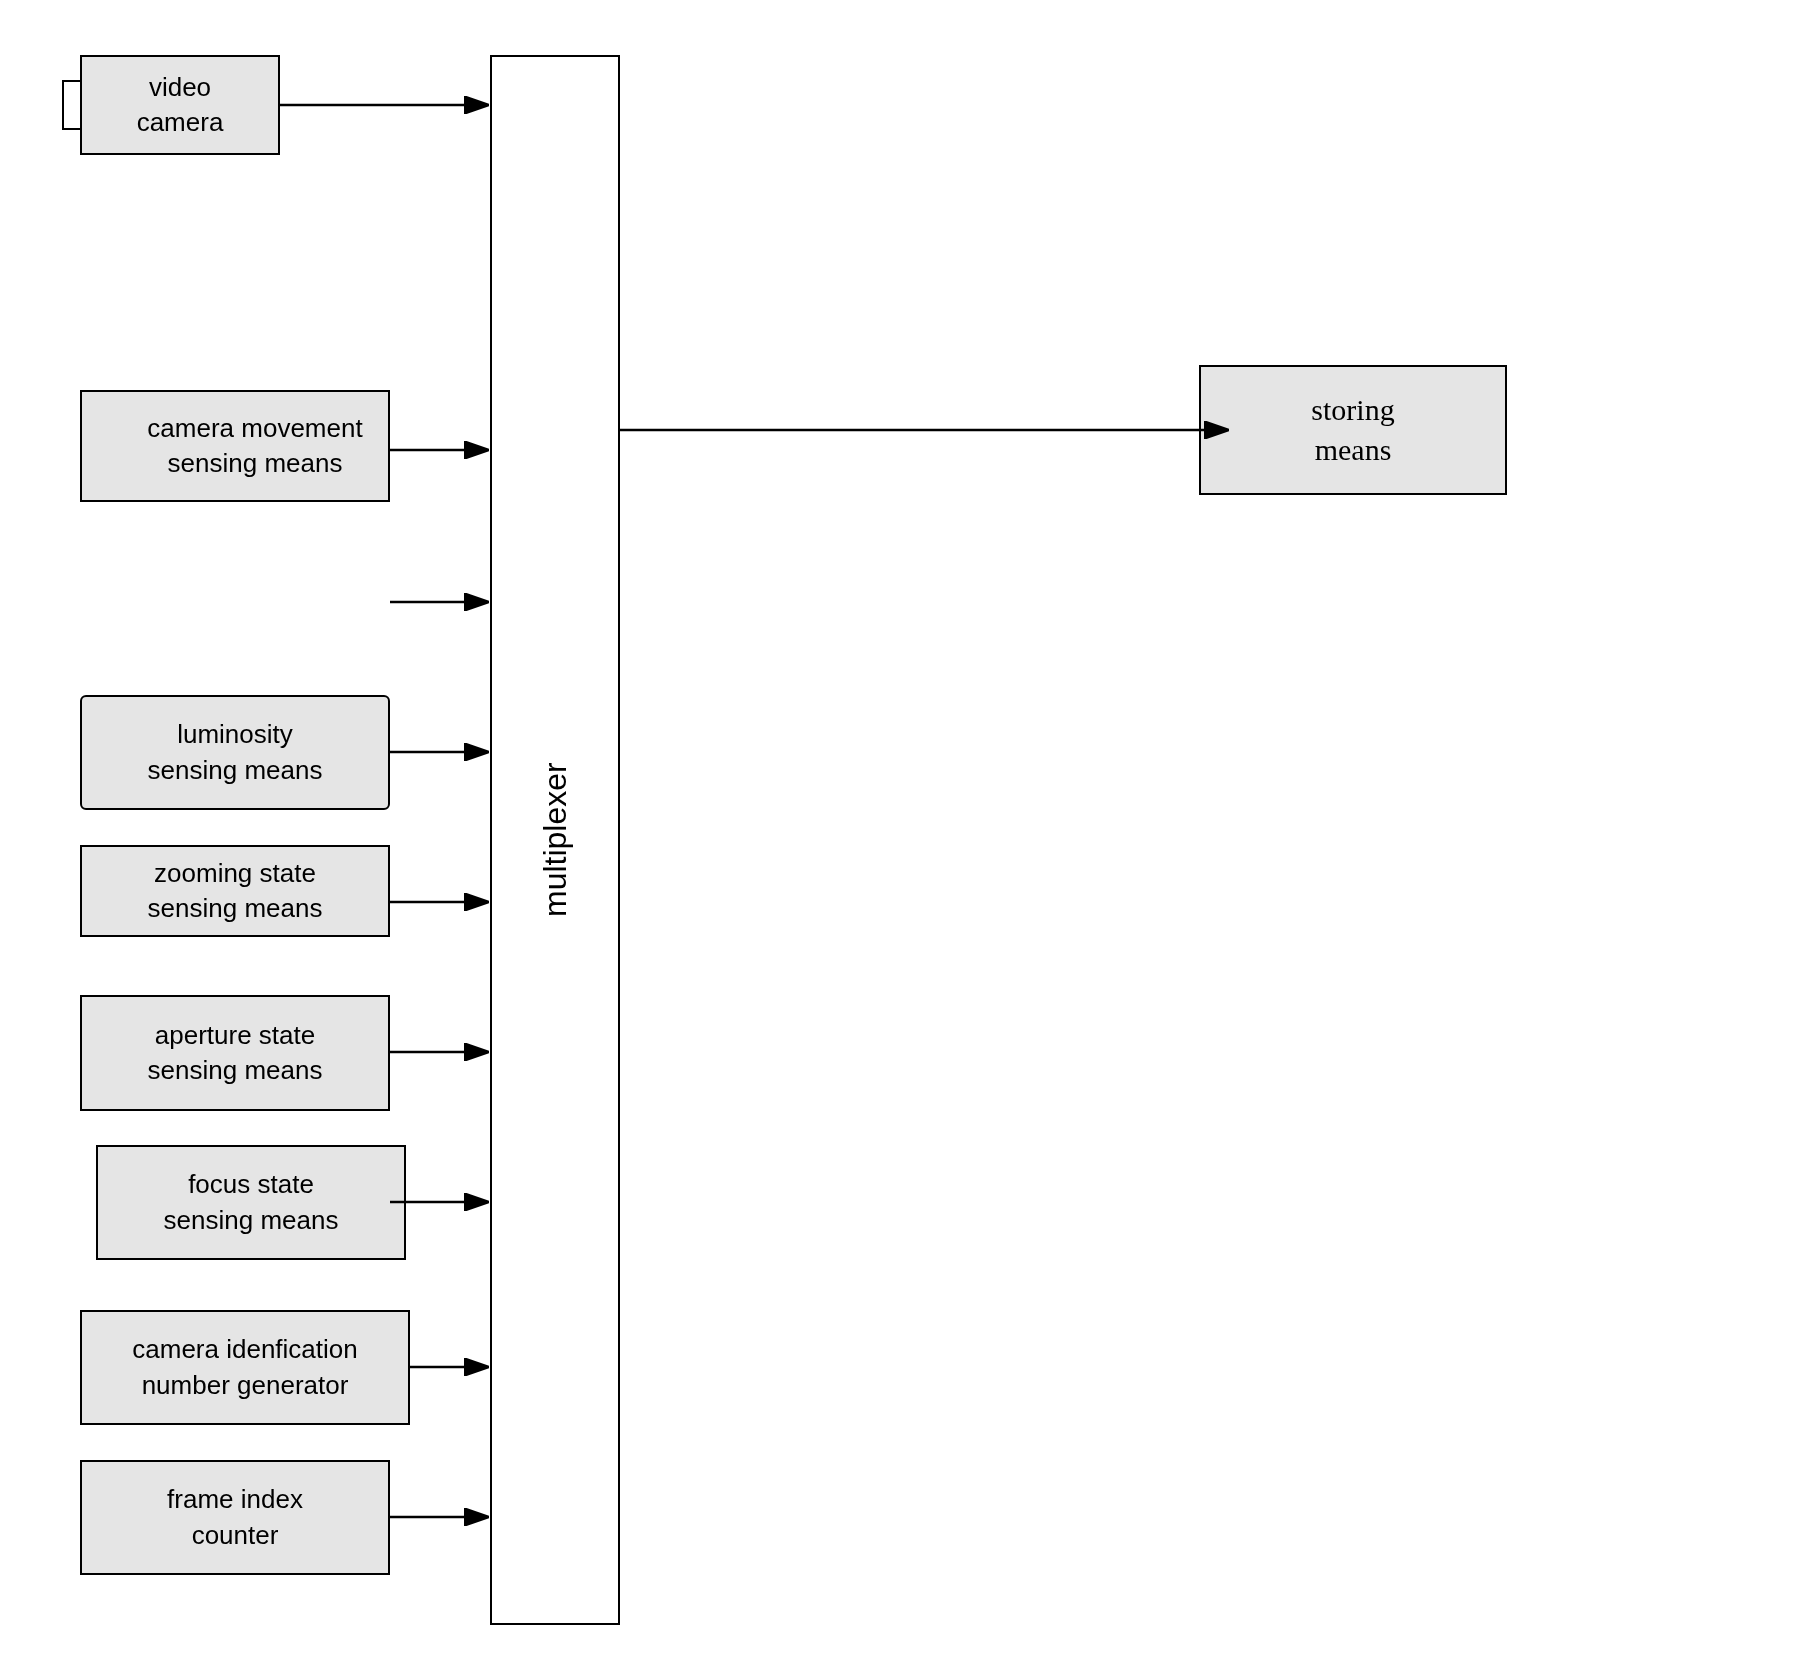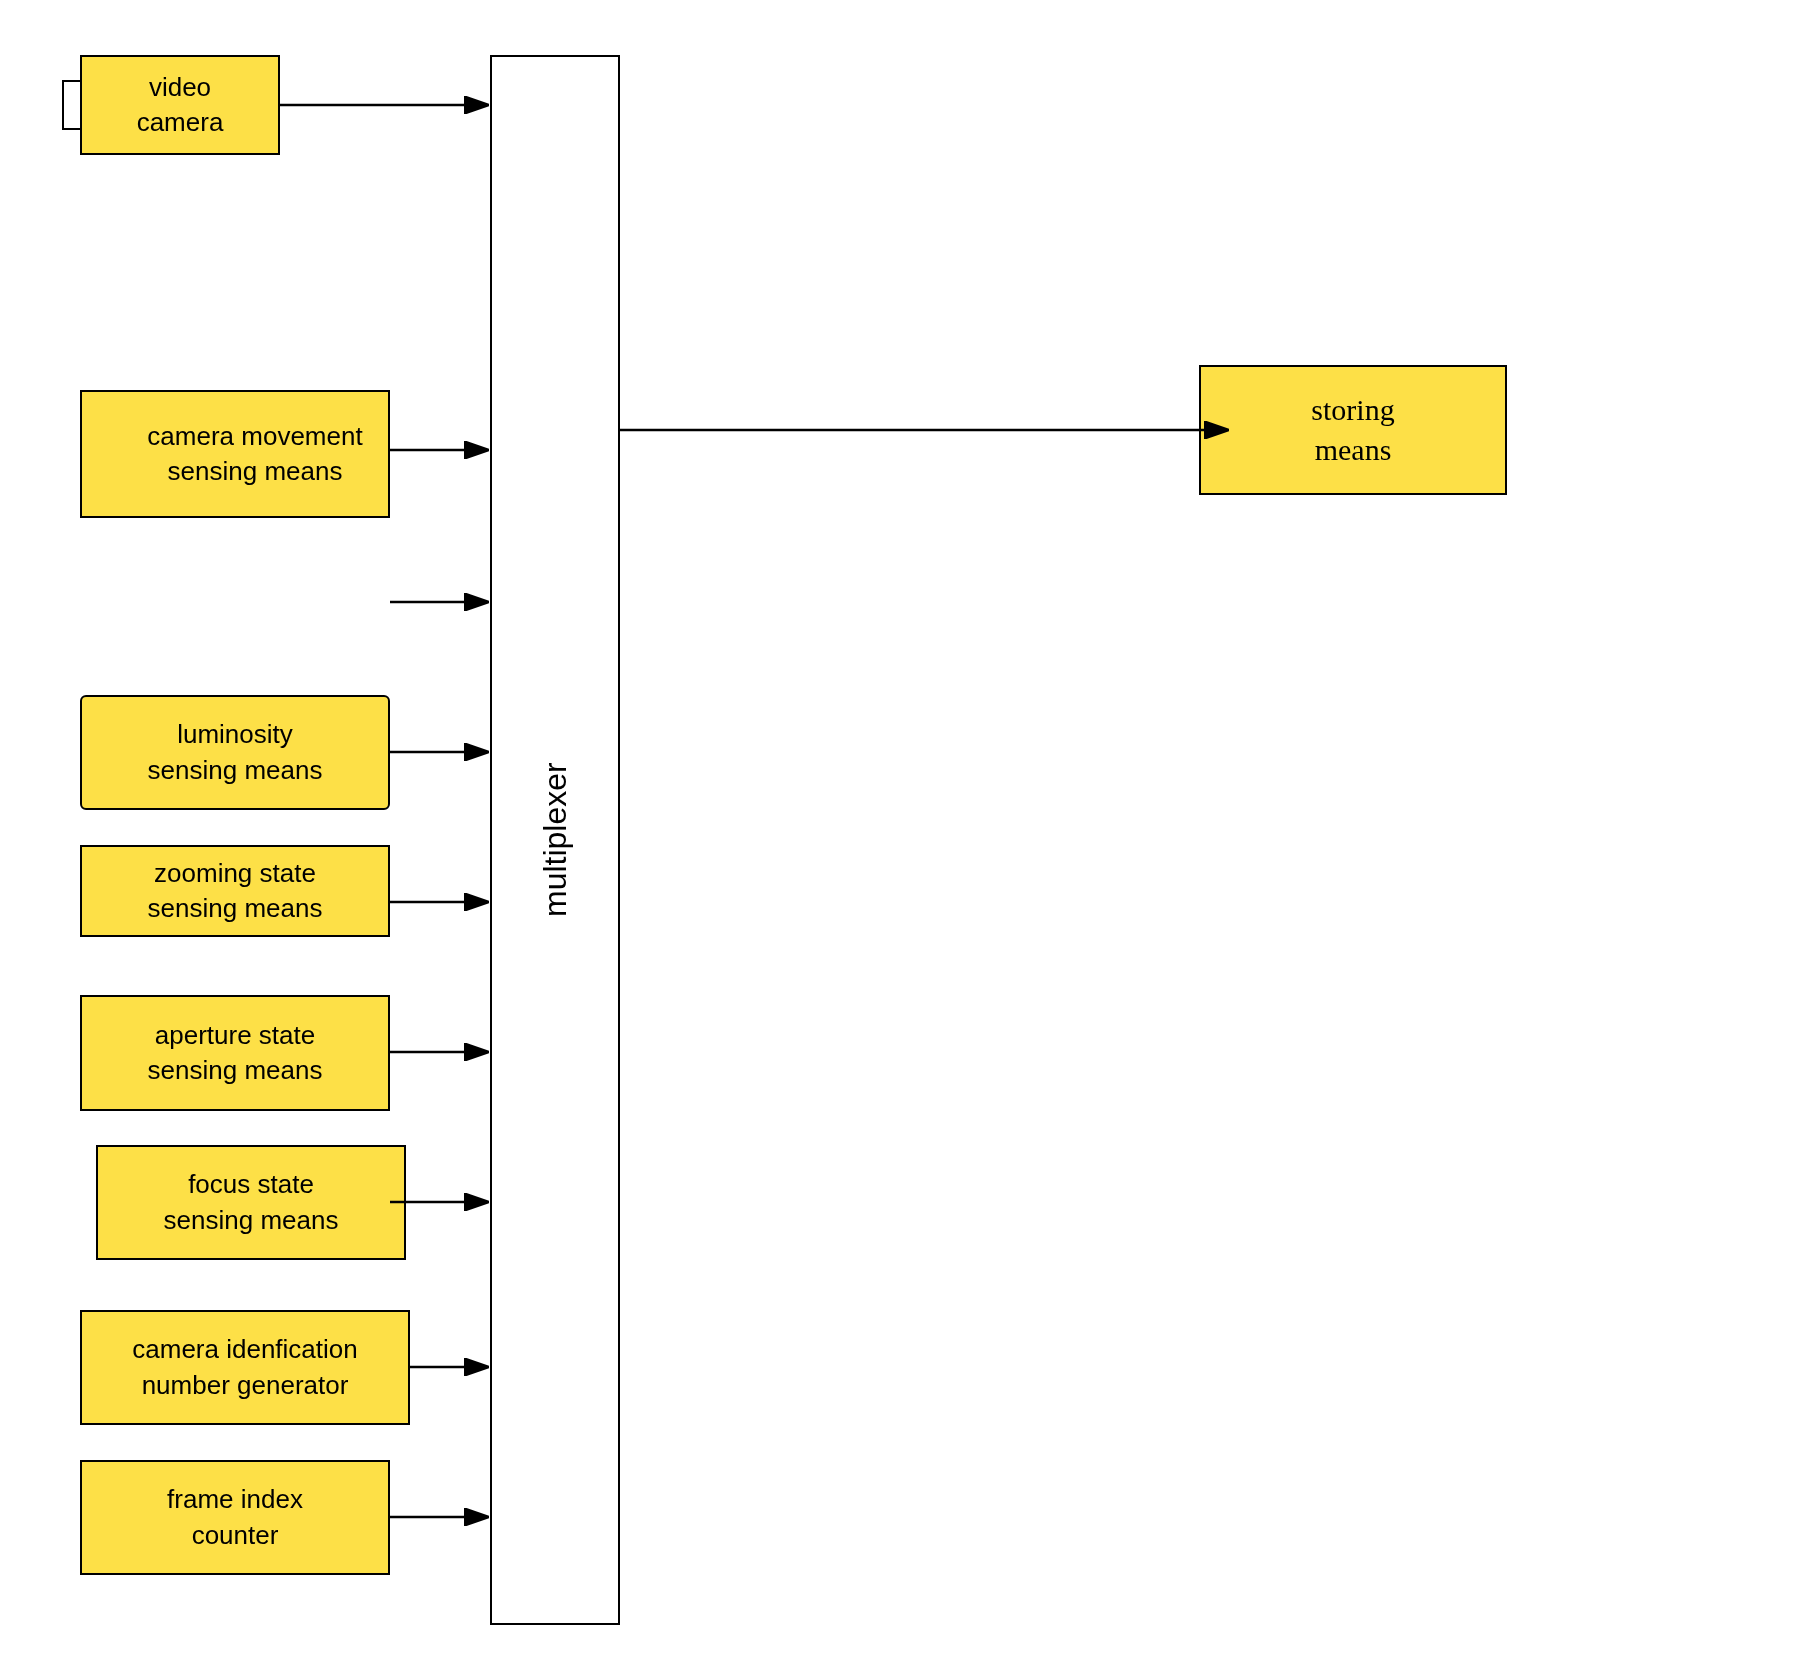--- a/index.html
+++ b/index.html
@@ -12,21 +12,21 @@
       overflow: hidden;
     }
     .diagram-container {
       position: relative;
       width: 1796px;
       height: 1670px;
     }
     .box {
       position: absolute;
       border: 2.5px solid #000;
-      background: #fde047;
+      background: #e5e5e5;
       display: flex;
       align-items: center;
       justify-content: center;
       text-align: center;
       font-size: 26px;
       font-family: Arial, sans-serif;
       line-height: 1.35;
     }
     .multiplexer-box {
       position: absolute;
@@ -66,21 +66,21 @@
 
 <div class="diagram-container">
 
   <div class="box" style="left:80px; top:55px; width:200px; height:100px; font-size:26px;">
     <span style="white-space:pre-line;">video
 camera</span>
   </div>
 
   <div style="position:absolute; left:62px; top:80px; width:20px; height:50px; border:2.5px solid #000; background:#fff;"></div>
 
-  <div class="box" style="left:80px; top:390px; width:310px; height:128px; font-size:26px;padding-left:40px;">
+  <div class="box" style="left:80px; top:390px; width:310px; height:112px; font-size:26px;padding-left:40px;">
     <span style="white-space:pre-line;">camera movement
 sensing means</span>
   </div>
 
 
   <div class="box" style="left:80px; top:695px; width:310px; height:115px; font-size:26px;border-radius:6px;">
     <span style="white-space:pre-line;">luminosity
 sensing means</span>
   </div>
 

